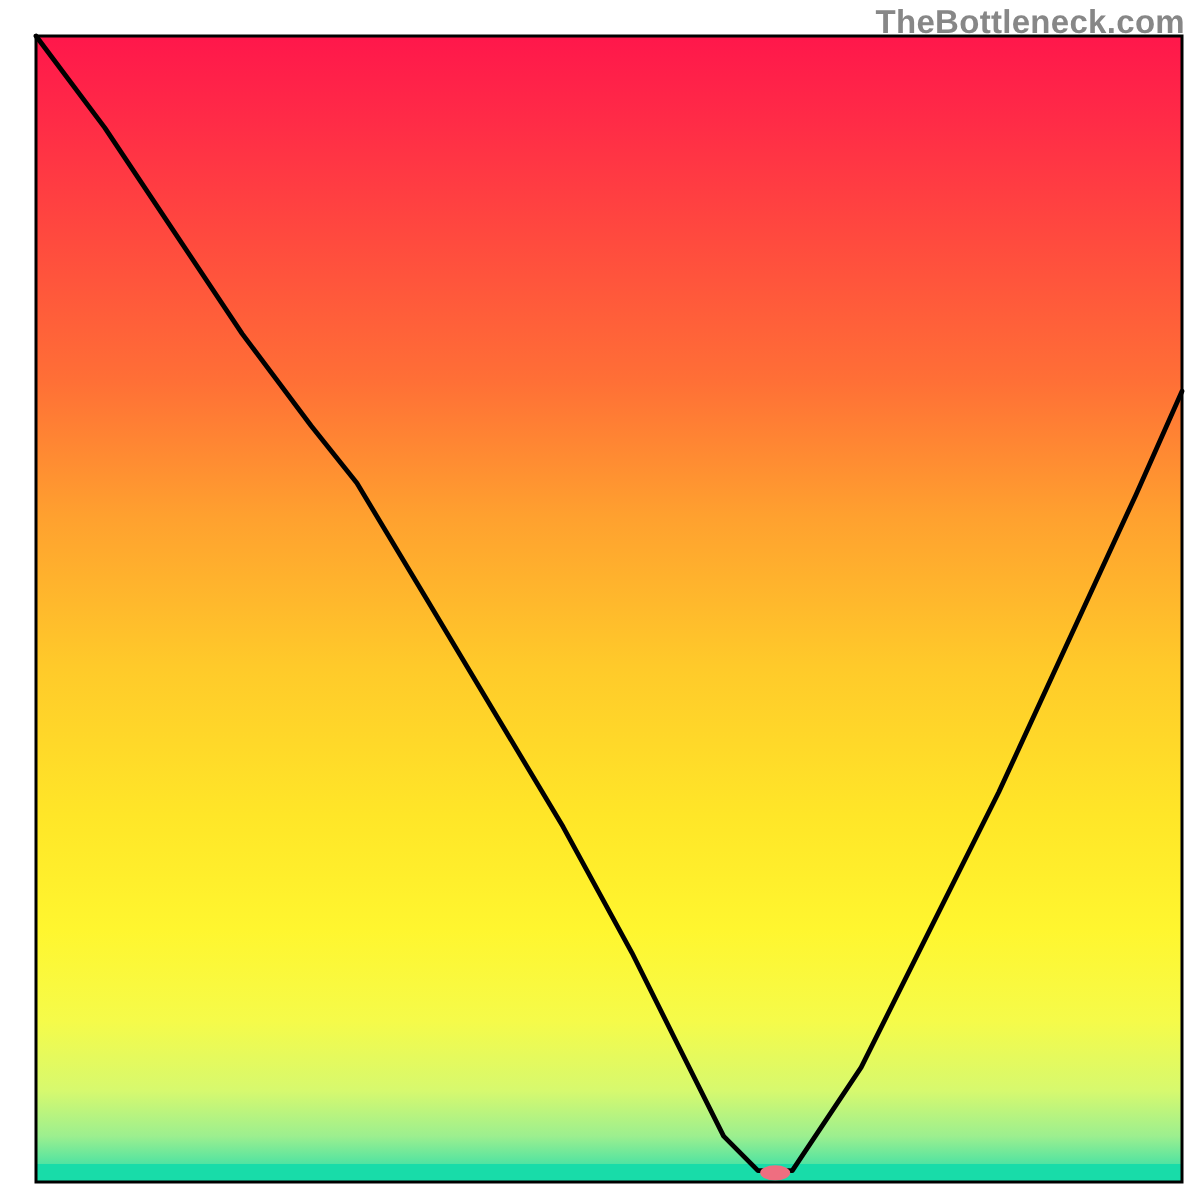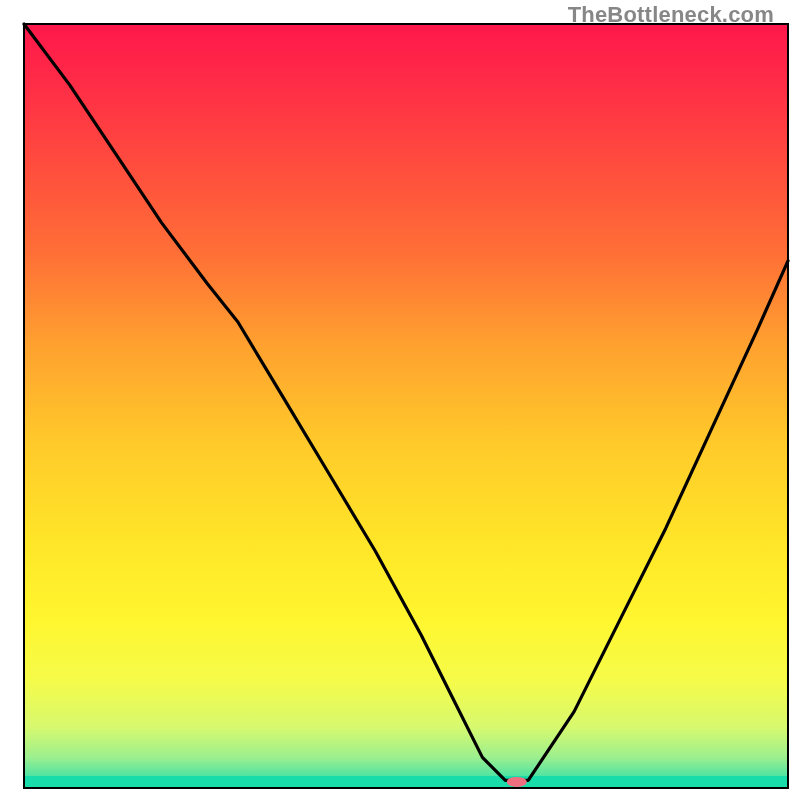--- a/index.html
+++ b/index.html
@@ -12,21 +12,21 @@
     font-family: Arial, Helvetica, sans-serif;
   }
   .chart-wrap {
     position: relative;
     width: 800px;
     height: 800px;
   }
   .watermark {
     position: absolute;
     top: 2px;
-    right: 26px;
+    right: 10px;
     font-size: 22px;
     font-weight: 600;
     color: #878787;
     letter-spacing: 0.2px;
     user-select: none;
   }
   svg {
     display: block;
   }
 </style>

